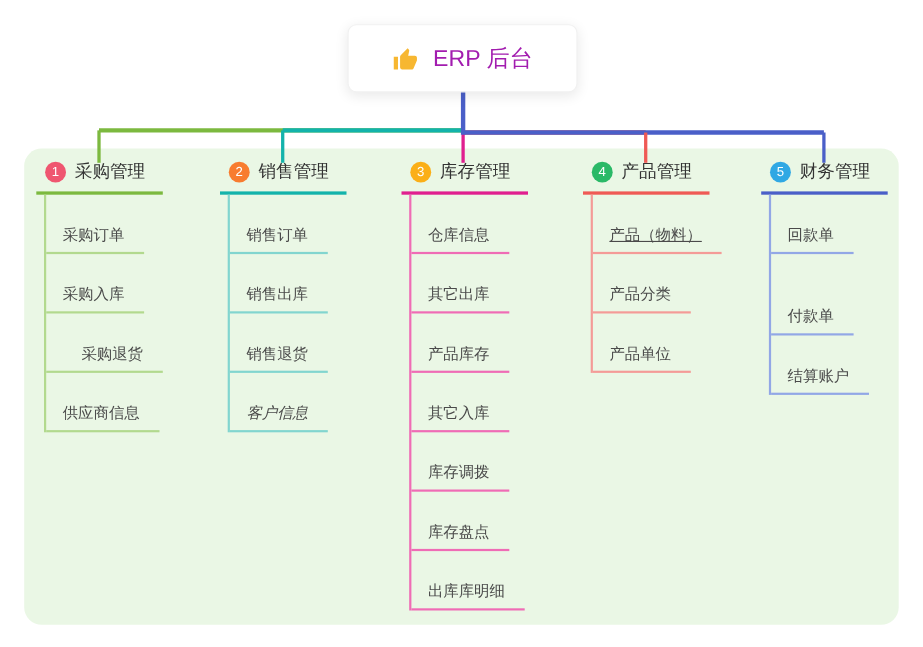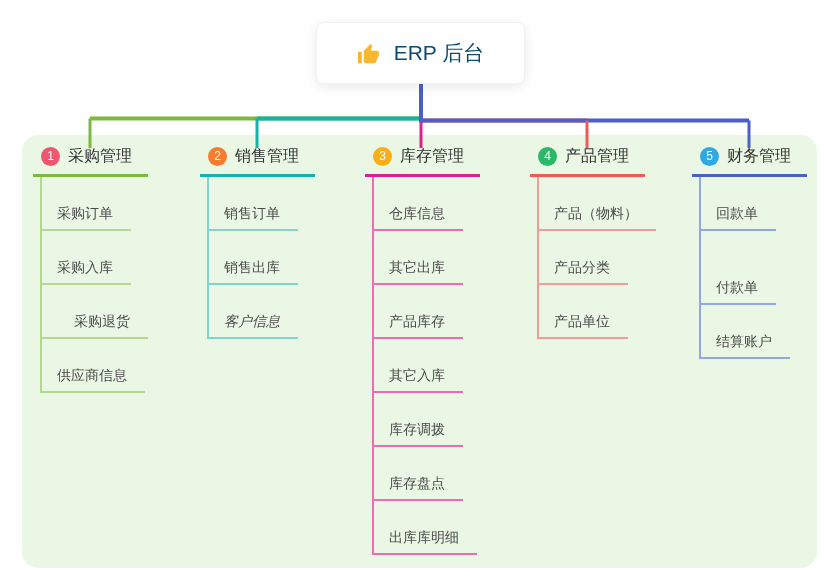--- a/index.html
+++ b/index.html
@@ -8,21 +8,21 @@
 
   .panel{position:absolute;left:22px;top:135px;width:795px;height:433px;border-radius:16px;}
 
   .lines{position:absolute;left:0;top:0;width:839px;height:588px;pointer-events:none;z-index:3;}
 
   .root-node{
     position:absolute;left:316px;top:22px;width:207px;height:60px;z-index:4;
     background:#ffffff;border:1px solid #f1f1f1;border-radius:8px;
     box-shadow:0 3px 12px rgba(0,0,0,0.09);
     display:flex;align-items:center;justify-content:center;gap:14px;
-    font-size:21px;color:#0c4a6e;cursor:default;
+    font-size:21px;color:#a21caf;cursor:default;
   }
   .root-node .thumb{width:23px;height:23px;flex:0 0 auto;margin-top:2px;}
 
   .branch{position:absolute;top:146px;z-index:5;}
   .branch-header{
     display:flex;align-items:center;box-sizing:border-box;
     width:115px;padding:0 0 7px 8px;border-bottom:3px solid #999;
     font-size:16px;color:#333333;cursor:pointer;white-space:nowrap;
   }
   .badge{
@@ -93,20 +93,23 @@
         <span class="badge" style="background: rgb(248, 124, 47);">2</span>
         <span class="branch-title">销售管理</span>
       </div>
       <ul class="children" style="border-left-color: rgb(130, 213, 207);">
         <li class="child" style="border-bottom-color: rgb(130, 213, 207);">
           <span>销售订单</span>
         </li>
         <li class="child" style="border-bottom-color: rgb(130, 213, 207);">
           <span>销售出库</span>
         </li>
+        <li class="child" style="border-bottom-color: rgb(130, 213, 207);">
+          <span>销售退货</span>
+        </li>
         <li class="child" style="border-bottom-color: rgb(130, 213, 207); font-style: italic;">
           <span>客户信息</span>
         </li>
       </ul>
     </div>
 
     <div class="branch" style="left: 365px;">
       <div class="branch-header" style="border-bottom-color: rgb(224, 31, 143);">
         <span class="badge" style="background: rgb(251, 175, 23);">3</span>
         <span class="branch-title">库存管理</span>
@@ -135,21 +138,21 @@
         </li>
       </ul>
     </div>
 
     <div class="branch" style="left: 530px;">
       <div class="branch-header" style="border-bottom-color: rgb(239, 90, 85);">
         <span class="badge" style="background: rgb(42, 185, 103);">4</span>
         <span class="branch-title">产品管理</span>
       </div>
       <ul class="children" style="border-left-color: rgb(244, 155, 151);">
-        <li class="child" style="border-bottom-color: rgb(244, 155, 151);">
+        <li class="child" style="border-bottom-color: rgb(244, 155, 151); text-decoration: underline;">
           <span>产品（物料）</span>
         </li>
         <li class="child" style="border-bottom-color: rgb(244, 155, 151);">
           <span>产品分类</span>
         </li>
         <li class="child" style="border-bottom-color: rgb(244, 155, 151);">
           <span>产品单位</span>
         </li>
       </ul>
     </div>

